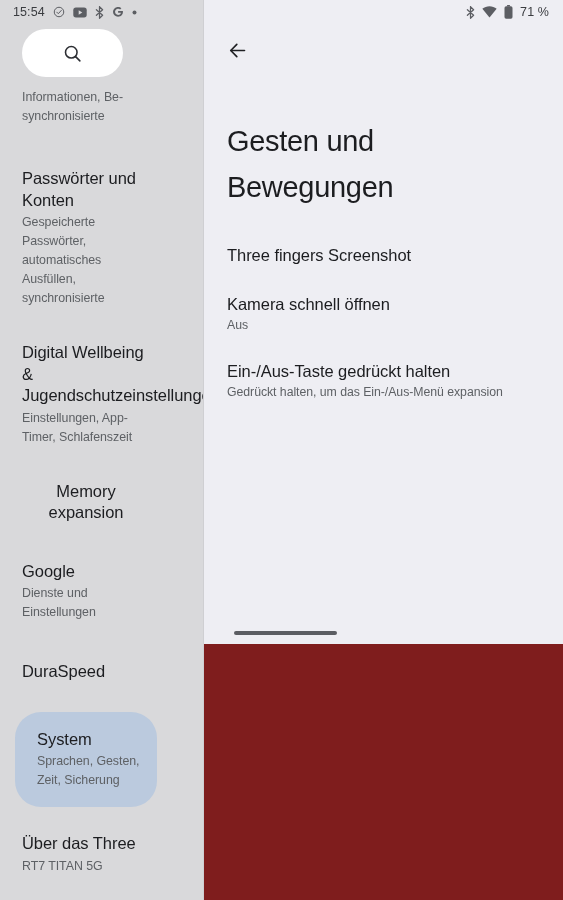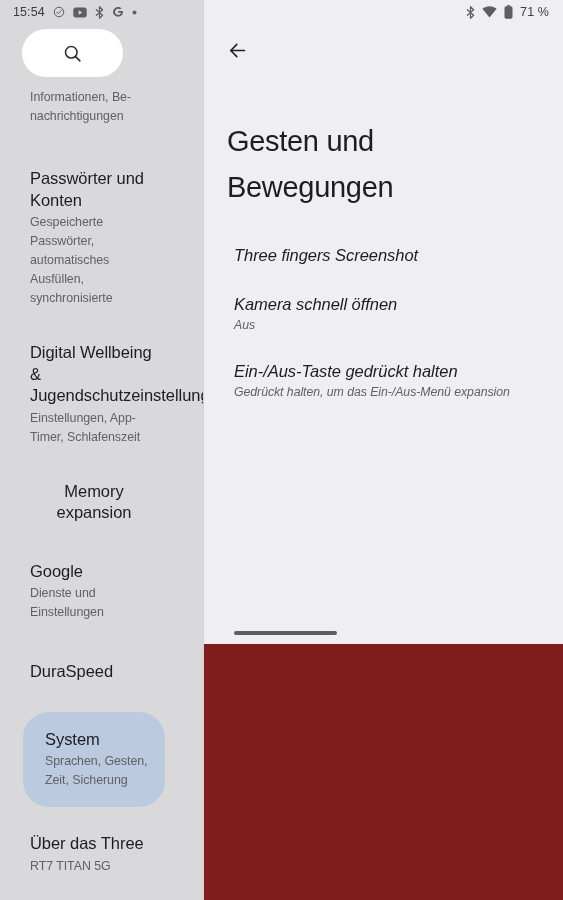--- a/index.html
+++ b/index.html
@@ -78,21 +78,21 @@
     display: flex;
     align-items: center;
     justify-content: center;
   }
 
   .search-pill svg { display: block; }
 
   
   .nav-list {
     position: absolute;
-    left: 8px;
+    left: 0;
     top: 78px;
     width: 172px;
   }
 
   .nav-item {
     position: relative;
     padding: 0 22px 0 22px;
     margin: 0;
   }
 
@@ -186,24 +186,23 @@
     width: 300px;
     font-size: 29px;
     line-height: 46px;
     color: #1c1d20;
     font-weight: 400;
     letter-spacing: -0.3px;
   }
 
   .pref-list {
     position: absolute;
-    left: 30px;
+    left: 23px;
     top: 244px;
     right: 14px;
-    font-style: italic;
   }
 
   .pref-item {
     padding: 0;
     cursor: pointer;
   }
 
   .pref-item + .pref-item { margin-top: 27px; }
 
   .pref-title {
@@ -283,21 +282,21 @@
         </svg>
       </span>
     </div>
 
     <div class="nav-list">
 
       <div class="nav-item partial gap-lg">
         <div class="nav-item-inner">
           <div class="nav-sub">
             <span>Informationen, Be-</span><br>
-            <span>nachrichtigungen</span>
+            <span>synchronisierte</span>
           </div>
         </div>
       </div>
 
       <div class="nav-item" style="margin-top:22px;">
         <div class="nav-item-inner">
           <div class="nav-title">Passwörter und Konten</div>
           <div class="nav-sub">Gespeicherte Passwörter, automatisches Ausfüllen, synchronisierte</div>
         </div>
       </div>

